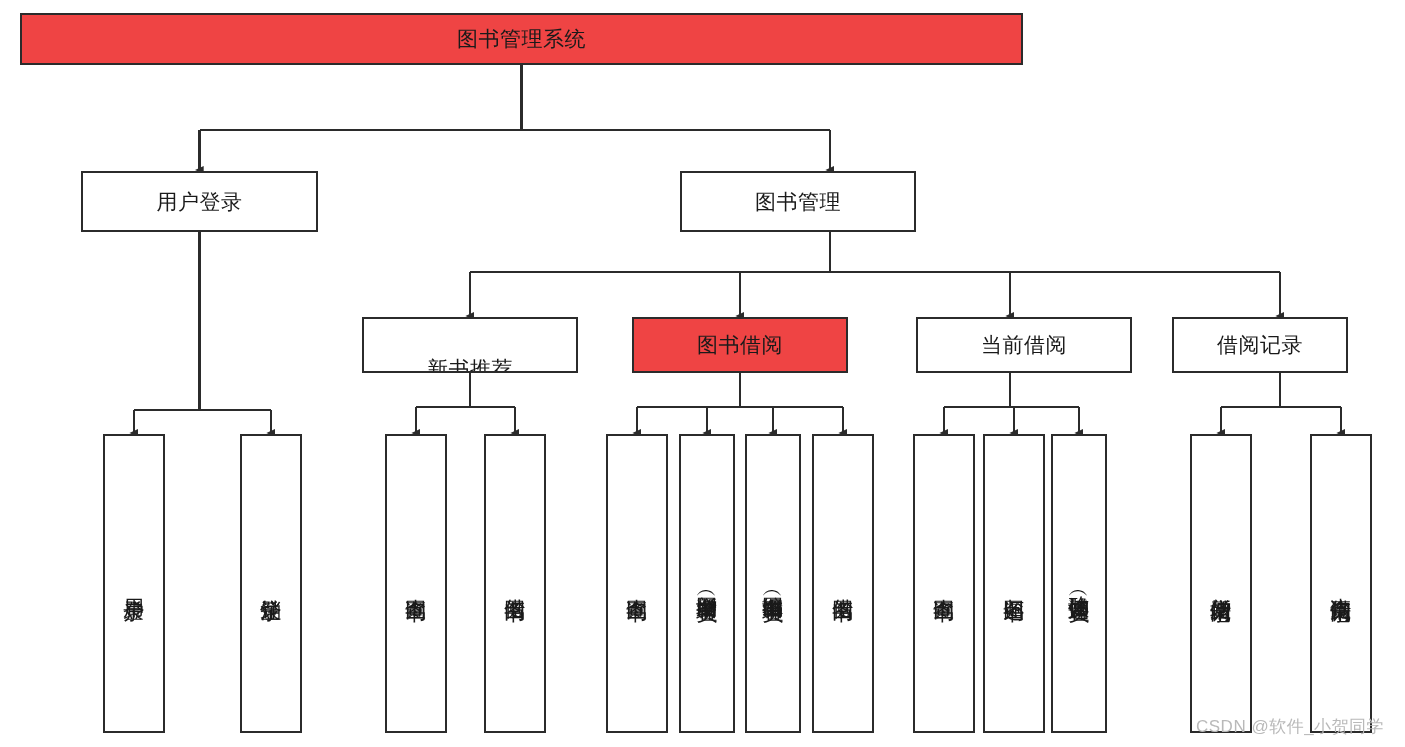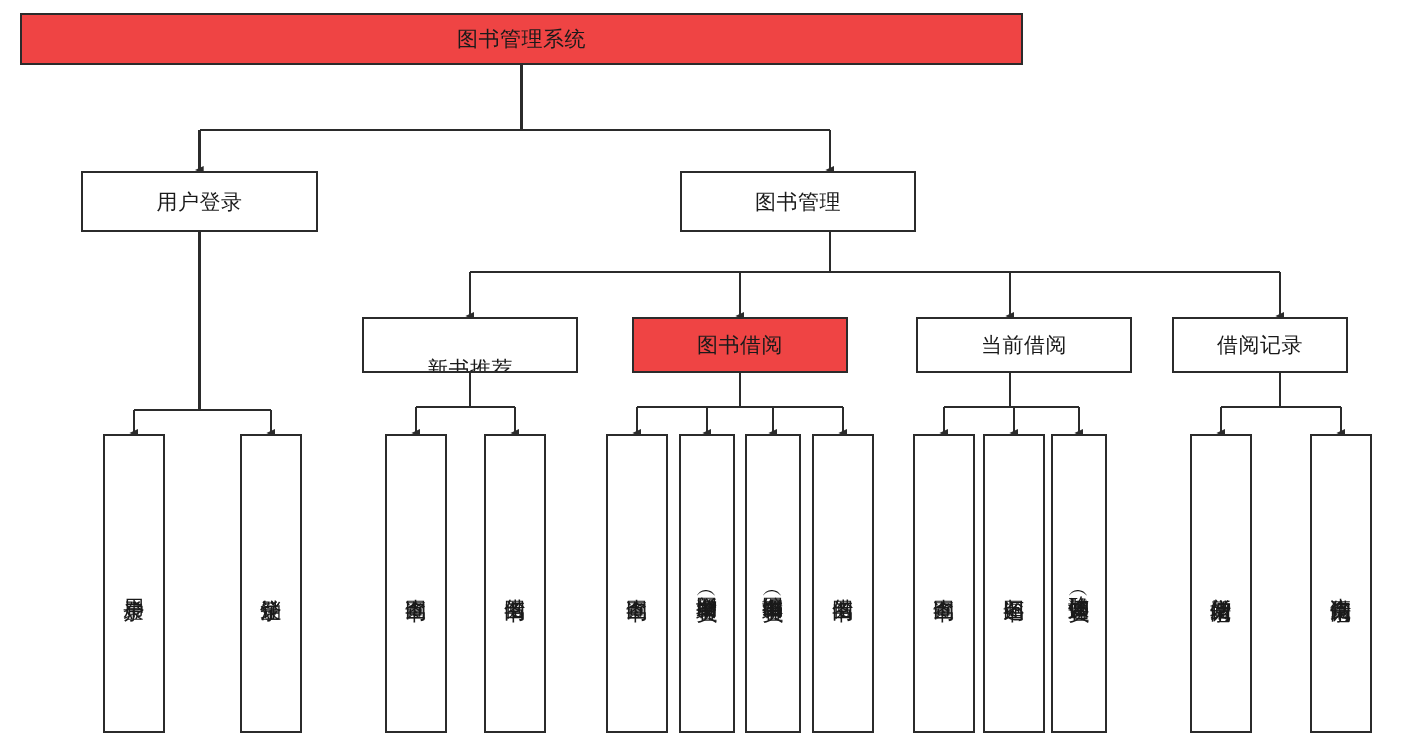--- a/index.html
+++ b/index.html
@@ -172,13 +172,14 @@
       <div class="node-box vertical" id="node-leaf-confirm-return" style="left: 1051px; top: 434px; width: 56px; height: 299px; border-color: rgb(43, 43, 43); background: rgb(255, 255, 255);">
         <span class="node-label" style="color: rgb(26, 26, 26);">确认归还（管理员）</span>
       </div>
       <div class="node-box vertical" id="node-leaf-add-record" style="left: 1190px; top: 434px; width: 62px; height: 299px; border-color: rgb(43, 43, 43); background: rgb(255, 255, 255);">
         <span class="node-label" style="color: rgb(26, 26, 26);">新增借阅记录</span>
       </div>
       <div class="node-box vertical" id="node-leaf-query-record" style="left: 1310px; top: 434px; width: 62px; height: 299px; border-color: rgb(43, 43, 43); background: rgb(255, 255, 255);">
         <span class="node-label" style="color: rgb(26, 26, 26);">查询借阅记录</span>
       </div>
     </div>
+  <div class="watermark" style="left: 1196px; top: 715px; color: rgb(185, 185, 185);">CSDN @软件_小贺同学</div>
 </div>
 
 </body></html>

